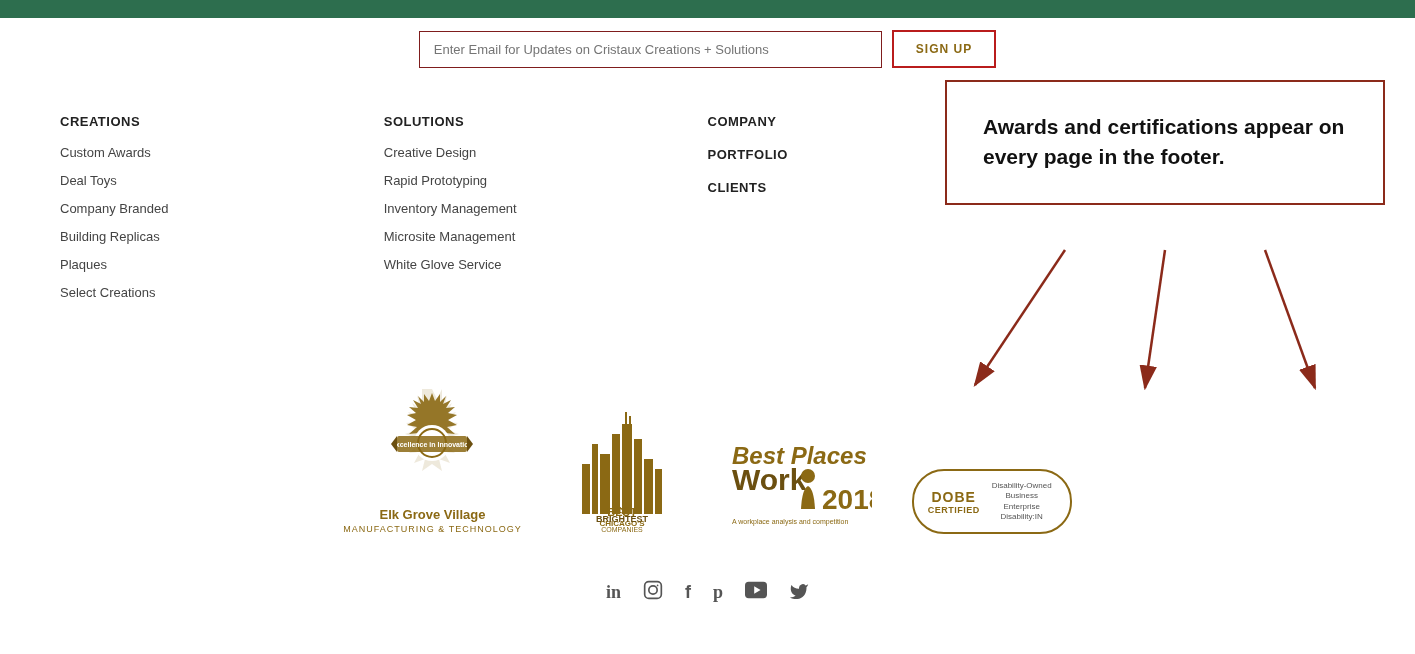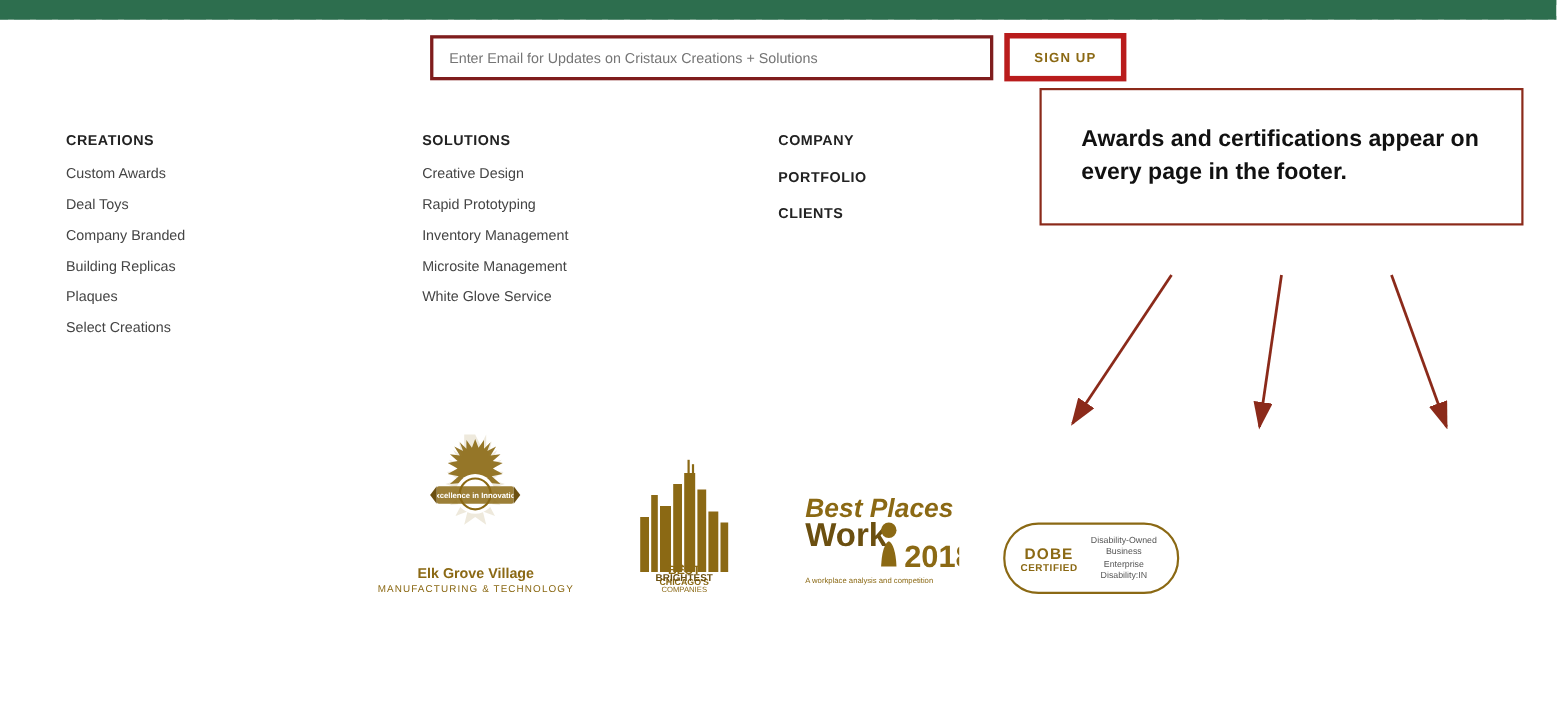--- a/index.html
+++ b/index.html
@@ -15,31 +15,31 @@
     
     .email-bar {
       display: flex;
       justify-content: center;
       align-items: center;
       gap: 10px;
       padding: 12px 0 16px;
       background: #fff;
     }
     .email-input {
-      width: 512px;
+      width: 463px;
       padding: 10px 14px;
-      border: 3px solid #7f1d1d;
+      border: 1px solid #7f1d1d;
       font-size: 13px;
       color: #737373;
       outline: none;
     }
     .signup-btn {
       padding: 10px 22px;
       background: #fff;
-      border: 5px solid #b91c1c;
+      border: 2px solid #b91c1c;
       color: #8b6914;
       font-size: 12px;
       font-weight: bold;
       letter-spacing: 1px;
       cursor: pointer;
       text-transform: uppercase;
     }
 
     
     .footer-content {
@@ -342,14 +342,37 @@
           <div style="font-size:9px; font-weight:bold; color:#8b6914; letter-spacing:0.5px;">CERTIFIED</div>
         </div>
         <div style="font-size:8px; color:#555; line-height:1.3; max-width:80px;">
           Disability-Owned Business Enterprise<br>Disability:IN
         </div>
       </div>
     </div>
 
   </div>
 
+  <div class="social-bar">
+    <a href="#" class="social-icon" style="font-weight:bold; font-family:serif;">in</a>
+    <a href="#" class="social-icon">
+      <svg width="20" height="20" viewBox="0 0 24 24" fill="none" stroke="#555" stroke-width="2">
+        <rect x="2" y="2" width="20" height="20" rx="5"></rect>
+        <circle cx="12" cy="12" r="5"></circle>
+        <circle cx="17.5" cy="6.5" r="1" fill="#555" stroke="none"></circle>
+      </svg>
+    </a>
+    <a href="#" class="social-icon" style="font-weight:bold;">f</a>
+    <a href="#" class="social-icon" style="font-family:serif; font-weight:bold;">p</a>
+    <a href="#" class="social-icon">
+      <svg width="22" height="18" viewBox="0 0 24 18" fill="#555">
+        <rect x="0" y="0" width="24" height="18" rx="4" fill="#555"></rect>
+        <polygon points="10,5 10,13 17,9" fill="#fff"></polygon>
+      </svg>
+    </a>
+    <a href="#" class="social-icon">
+      <svg width="20" height="18" viewBox="0 0 24 20" fill="#555">
+        <path d="M23 3a10.9 10.9 0 01-3.14 1.53 4.48 4.48 0 00-7.86 3v1A10.66 10.66 0 013 4s-4 9 5 13a11.64 11.64 0 01-7 2c9 5 20 0 20-11.5a4.5 4.5 0 00-.08-.83A7.72 7.72 0 0023 3z"></path>
+      </svg>
+    </a>
+  </div>
 
 </div>
 
 </body></html>

